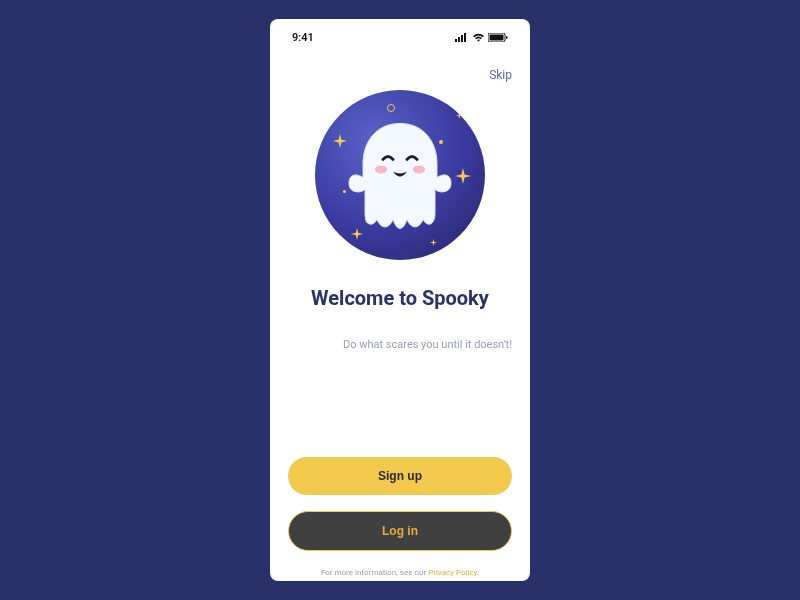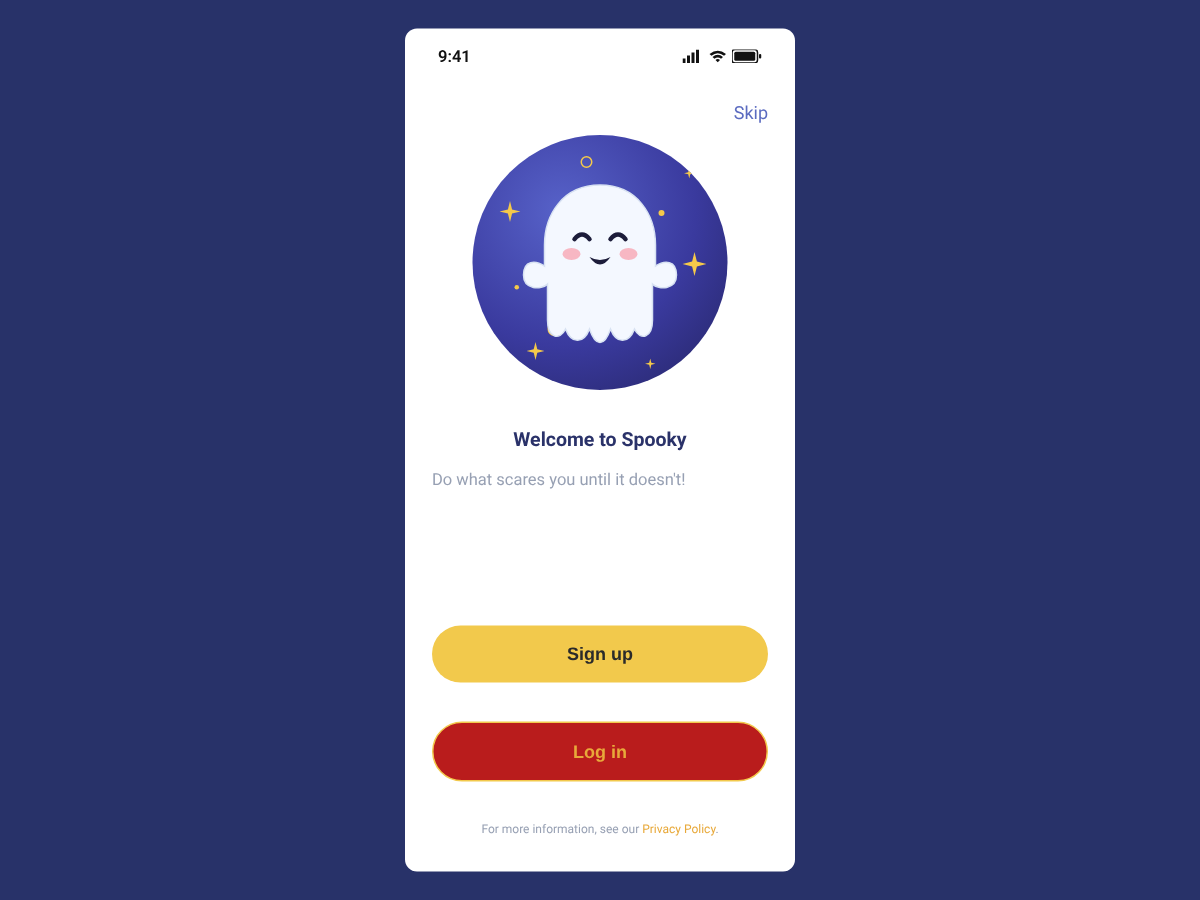--- a/index.html
+++ b/index.html
@@ -10,21 +10,21 @@
       display: flex;
       align-items: center;
       justify-content: center;
       font-family: -apple-system, BlinkMacSystemFont, 'Segoe UI', Roboto, sans-serif;
     }
     .phone {
       width: 260px;
       height: 562px;
       background: #fff;
       border-radius: 8px;
-      padding: 12px 18px 24px;
+      padding: 12px 18px 4px;
       display: flex;
       flex-direction: column;
       position: relative;
     }
     .status-bar {
       display: flex;
       justify-content: space-between;
       align-items: center;
       font-size: 11px;
       font-weight: 600;
@@ -68,53 +68,53 @@
       border-radius: 50%;
     }
     .ghost {
       position: absolute;
       left: 50%;
       top: 50%;
       transform: translate(-50%, -48%);
     }
     .title {
       text-align: center;
-      font-size: 13px;
+      font-size: 20px;
       font-weight: 700;
       color: #2a3269;
       margin-top: 26px;
     }
     .subtitle {
-      text-align: left;
+      text-align: right;
       font-size: 11px;
       color: #97a0b3;
-      margin-top: 12px;
+      margin-top: 28px;
     }
     .actions {
       margin-top: auto;
       display: flex;
       flex-direction: column;
-      gap: 26px;
+      gap: 16px;
     }
     .btn {
       width: 100%;
       padding: 12px 0;
       border-radius: 22px;
       font-size: 12px;
       font-weight: 700;
       text-align: center;
       cursor: pointer;
       border: none;
     }
     .btn-primary {
       background: #f2c94c;
       color: #2a2a2a;
     }
     .btn-secondary {
-      background: #b91c1c;
+      background: #404040;
       border: 1.5px solid #f2c94c;
       color: #e8a93a;
     }
     .footer {
       text-align: center;
       font-size: 8px;
       color: #97a0b3;
       margin-top: 1px;
     }
     .footer .link { color: #e8a93a; }

